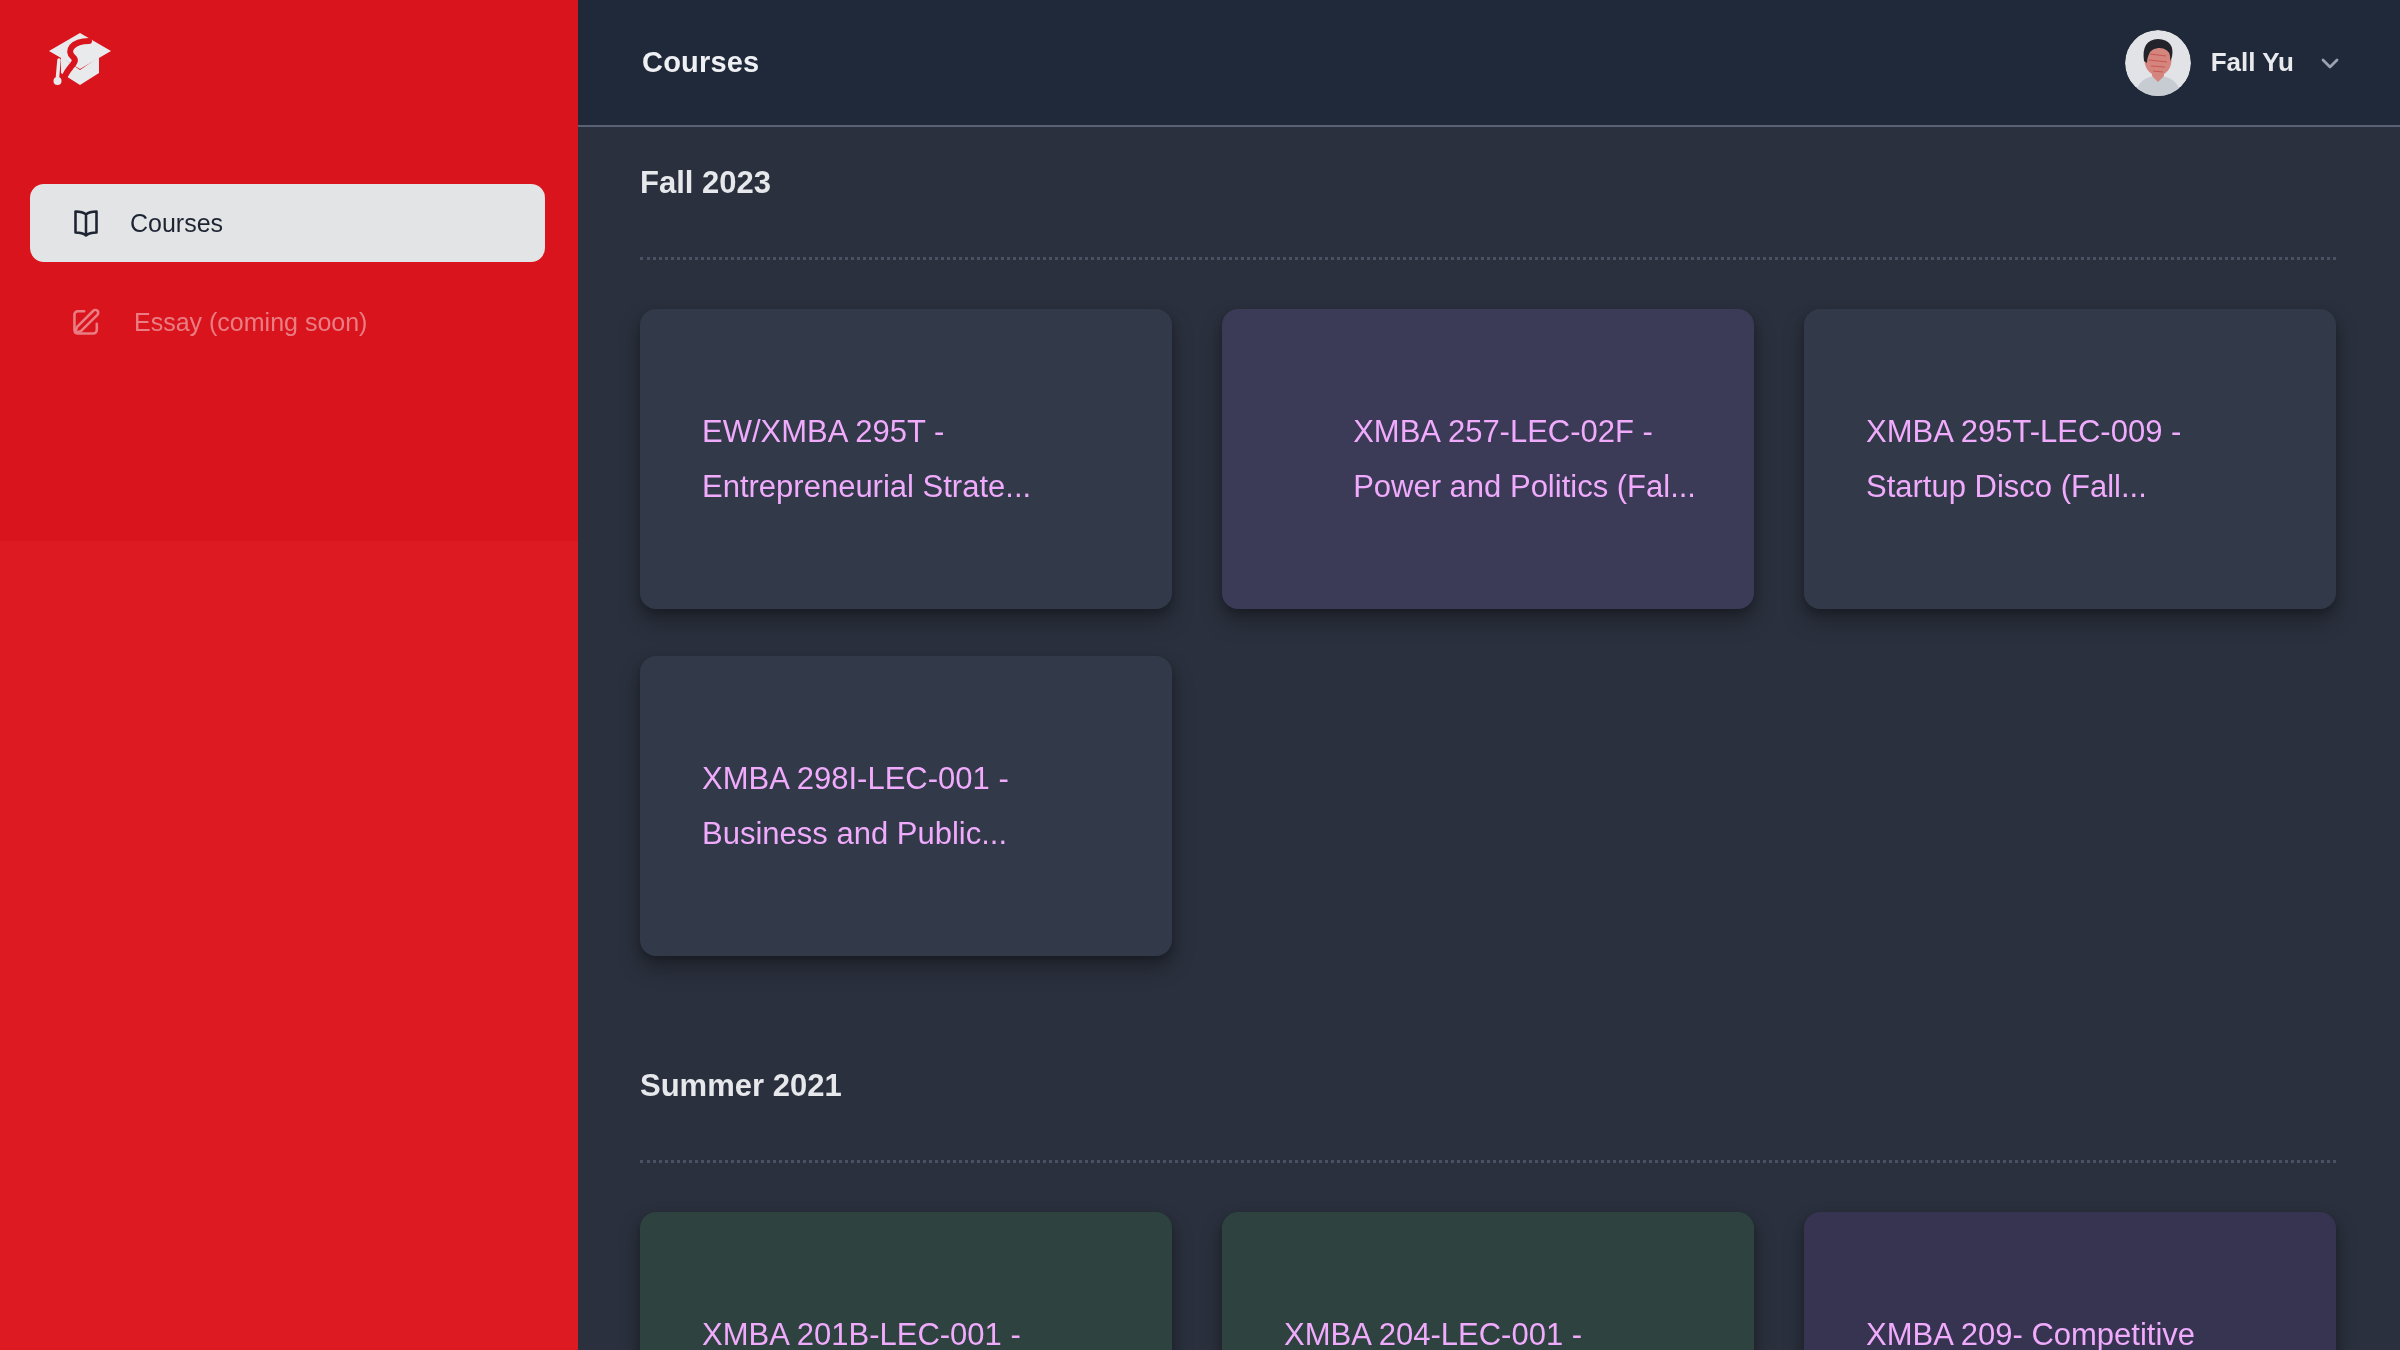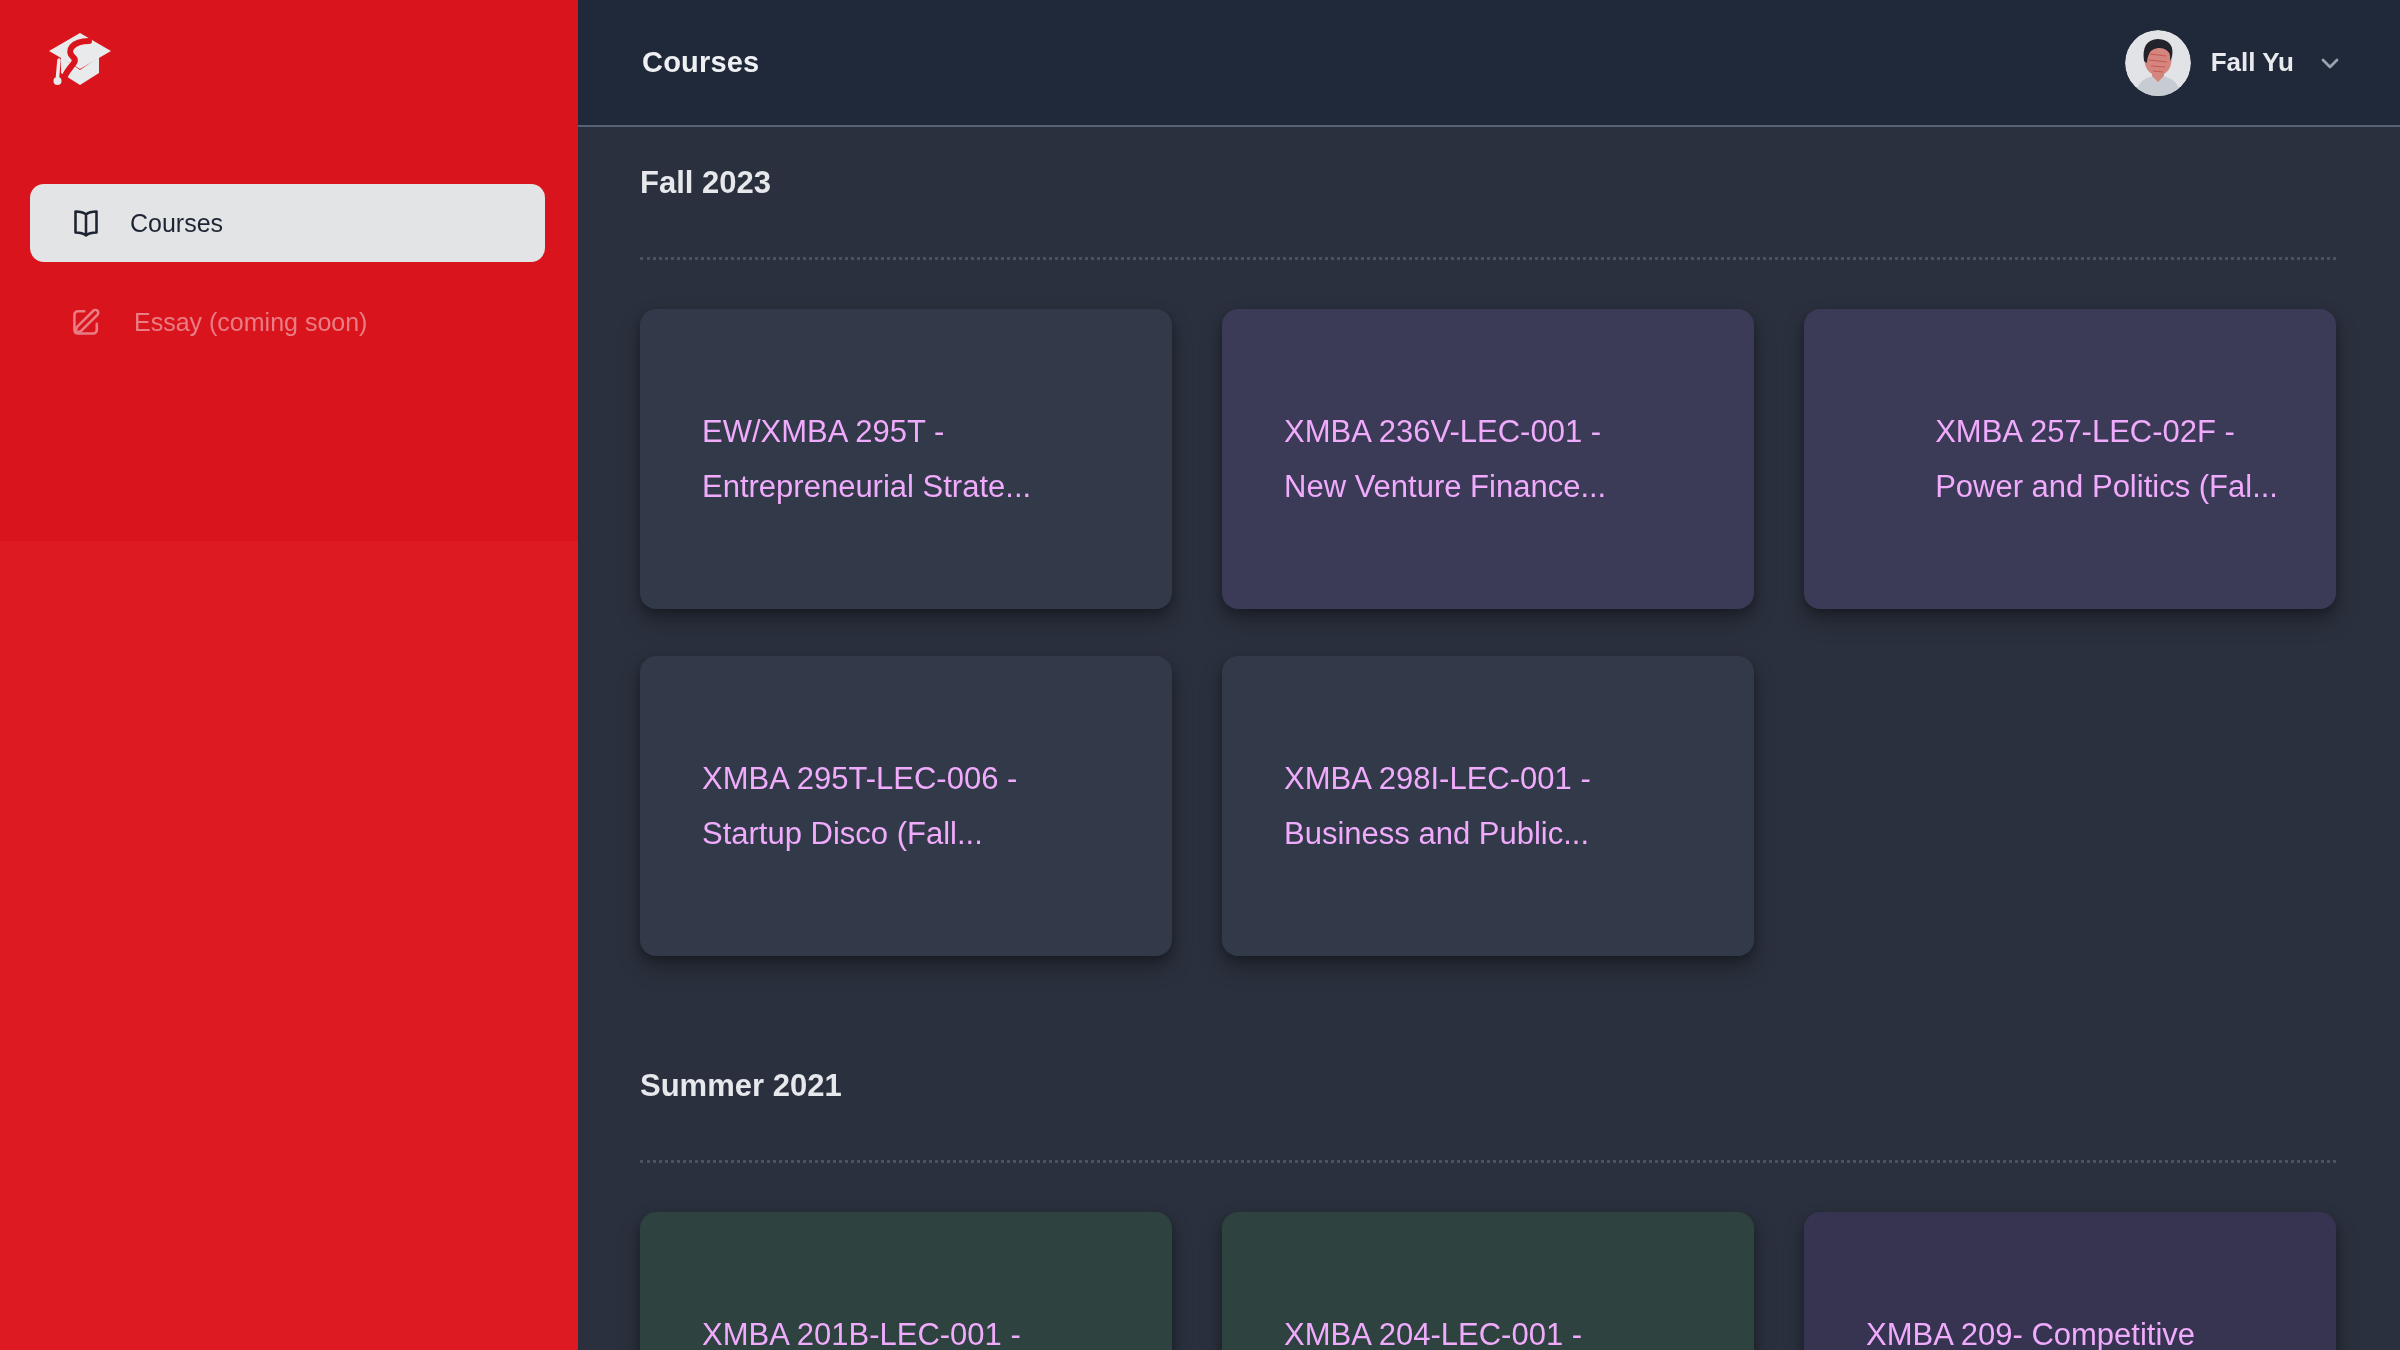--- a/index.html
+++ b/index.html
@@ -135,30 +135,26 @@
   <div class="content">
 
   <section class="season">
         <h2 class="season-title">Fall 2023</h2>
         <div class="divider"></div>
         <div class="grid">
           <div class="card" style="background: rgb(50, 58, 73);">
             <div class="card-title">EW/XMBA 295T -
 Entrepreneurial Strate...</div>
           </div>
-          <div class="card" style="background: rgb(59, 58, 87);">
-            <div class="card-title">XMBA 236V-LEC-001 -
-New Venture Finance...</div>
-          </div>
           <div class="card" style="background: rgb(59, 58, 87); justify-content: flex-end;">
             <div class="card-title">XMBA 257-LEC-02F -
 Power and Politics (Fal...</div>
           </div>
           <div class="card" style="background: rgb(50, 58, 73);">
-            <div class="card-title">XMBA 295T-LEC-006 -
+            <div class="card-title">XMBA 295T-LEC-009 -
 Startup Disco (Fall...</div>
           </div>
           <div class="card" style="background: rgb(50, 58, 73);">
             <div class="card-title">XMBA 298I-LEC-001 -
 Business and Public...</div>
           </div>
         </div>
       </section>
       <section class="season">
         <h2 class="season-title">Summer 2021</h2>

